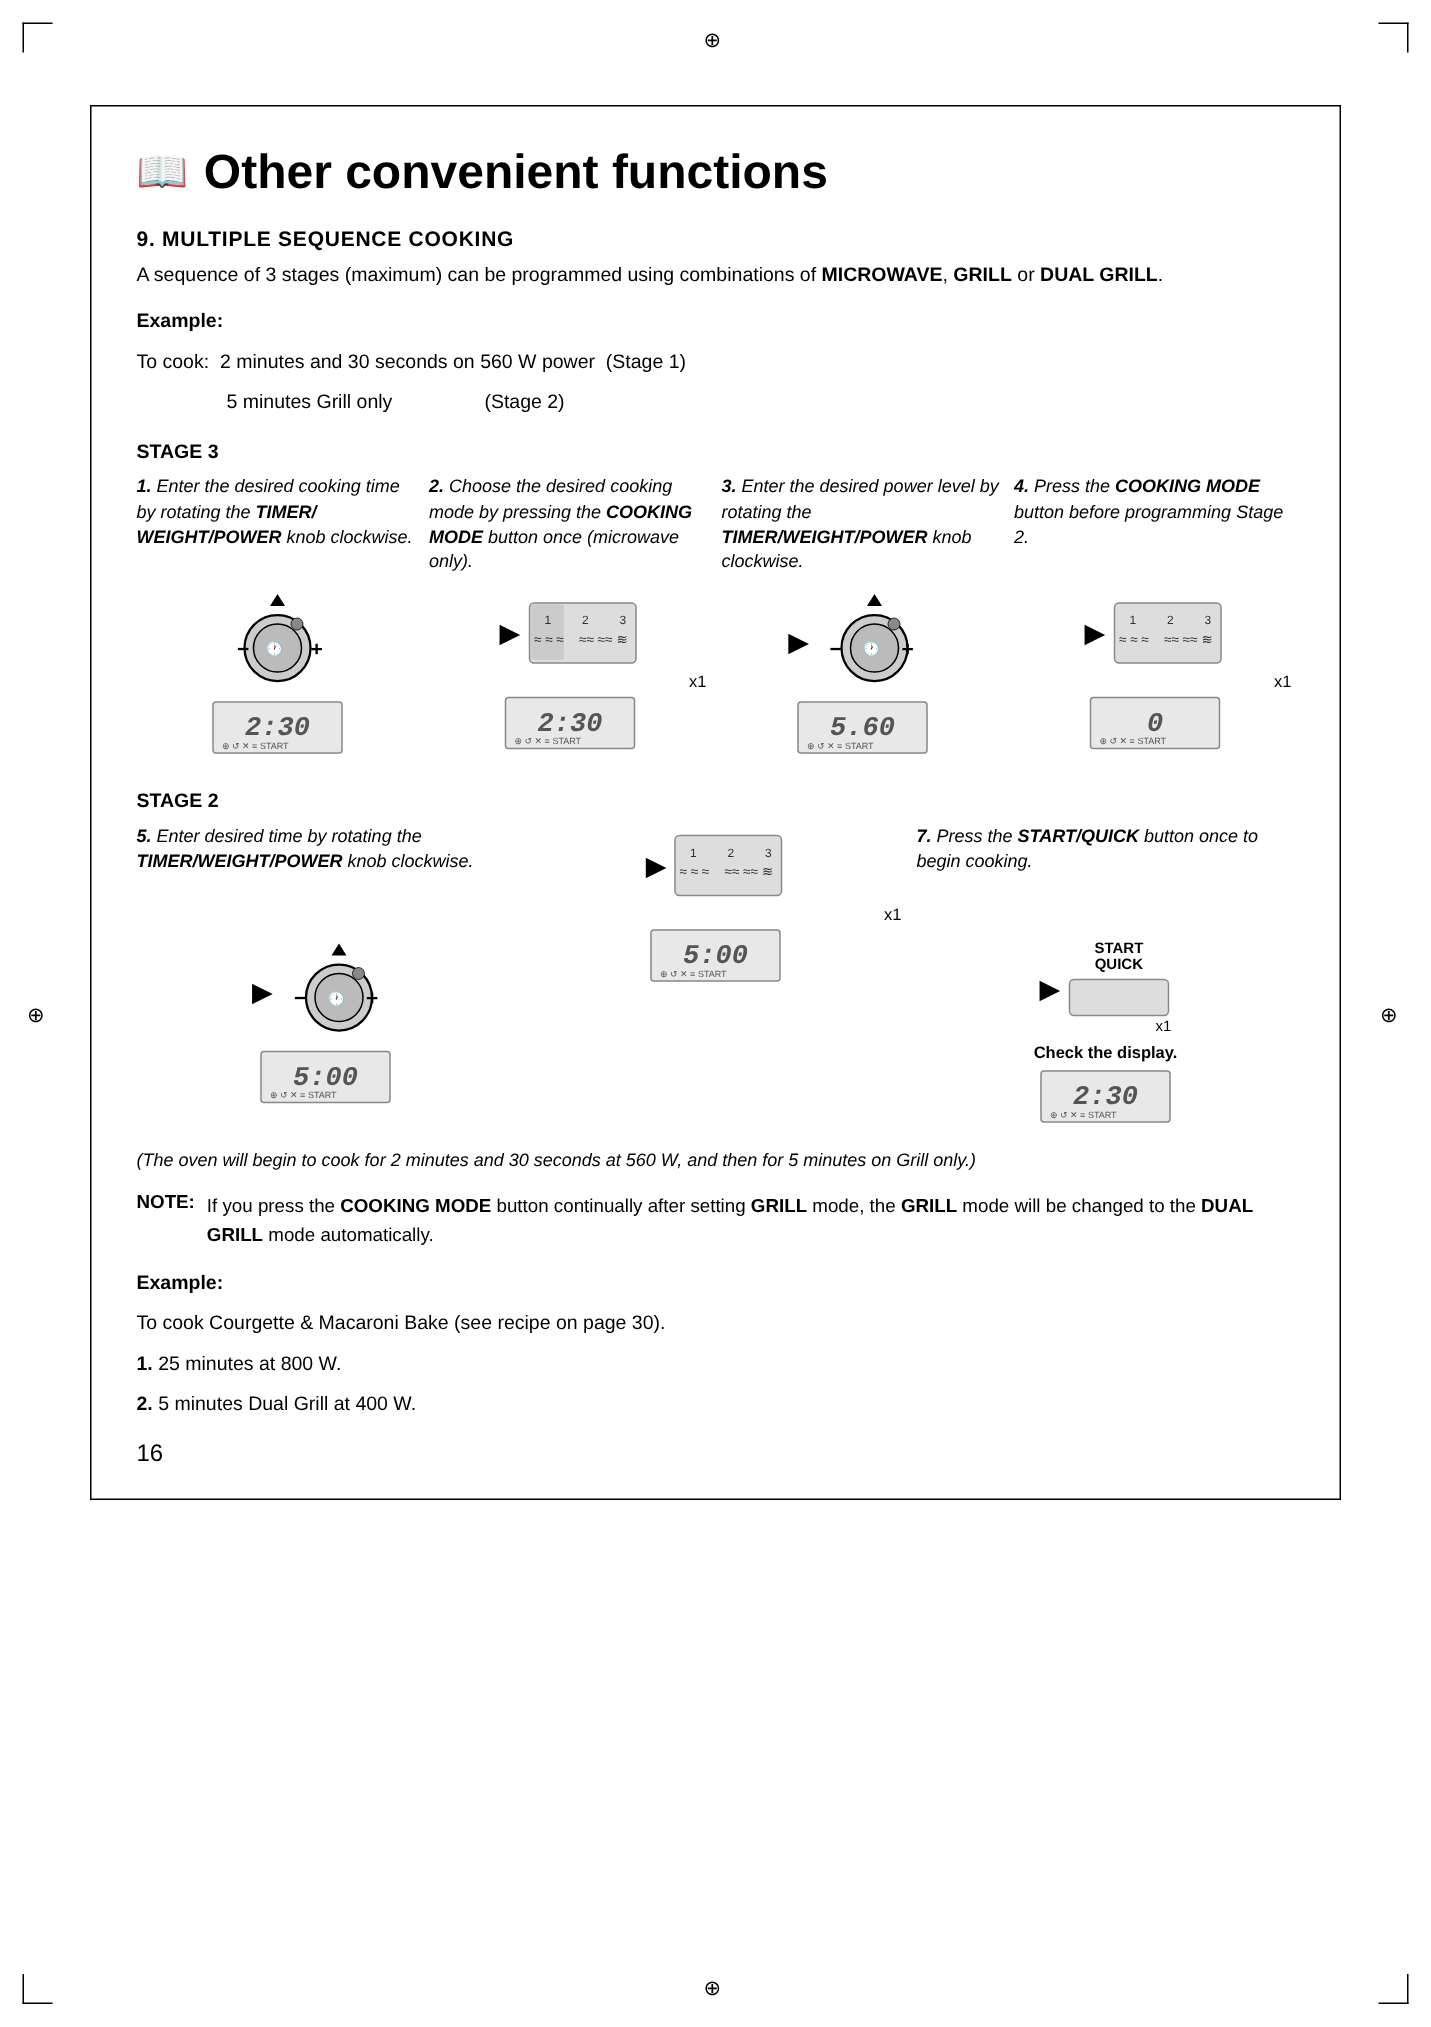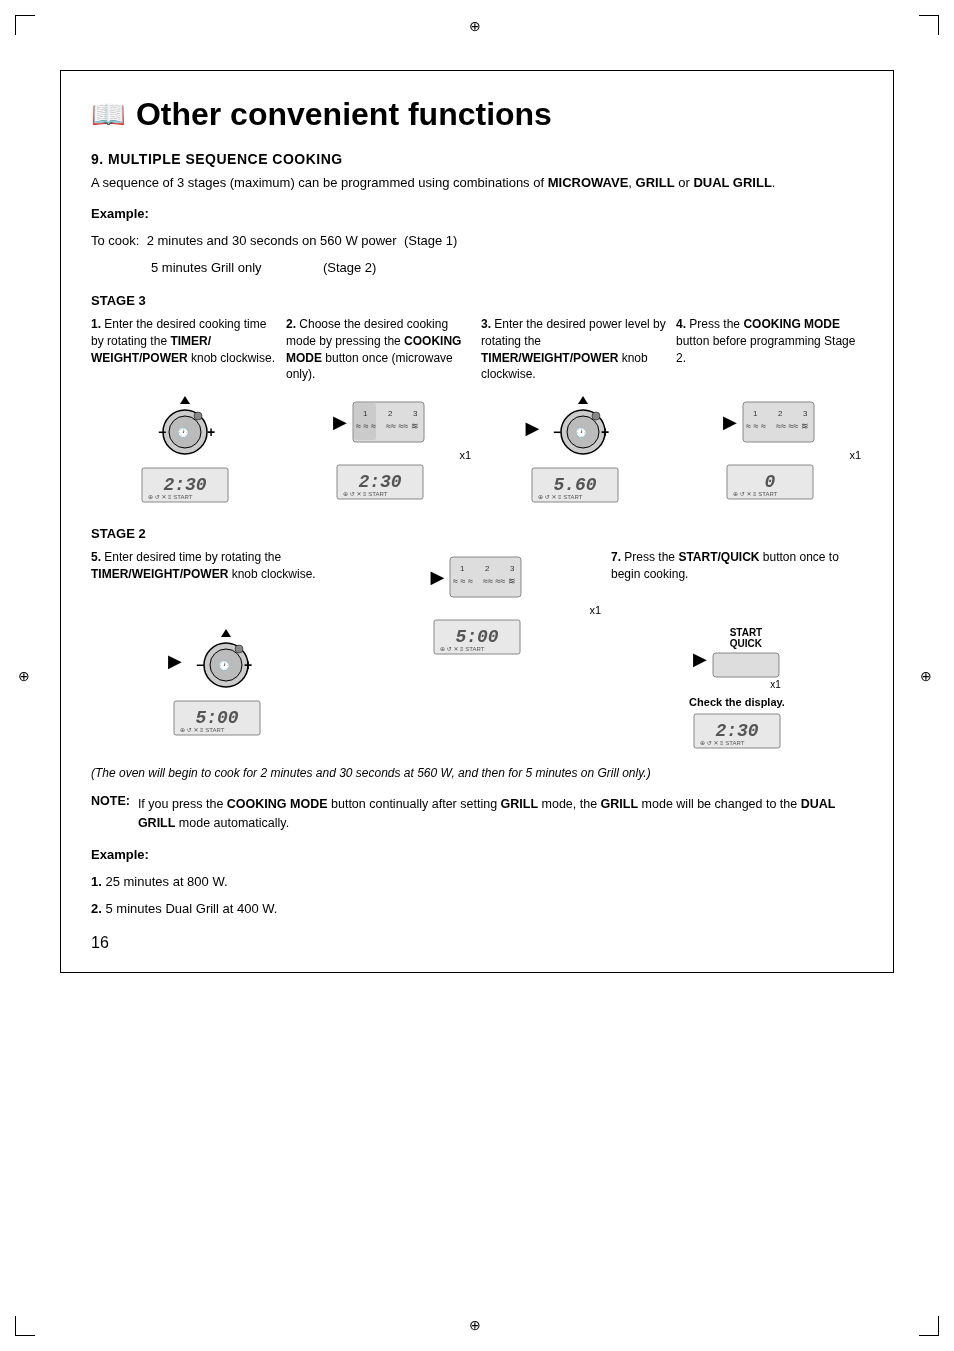--- a/index.html
+++ b/index.html
@@ -145,20 +145,21 @@
     }
 
     .step-diagram-col {
       display: flex;
       flex-direction: column;
       align-items: flex-start;
     }
 
     .step-diagram-col .step-text {
       min-height: 70px;
+      font-style: italic;
     }
 
     .diagram-box {
       display: flex;
       flex-direction: column;
       align-items: center;
       width: 100%;
     }
 
     .diagram-row {
@@ -429,20 +430,21 @@
       <span class="note-label">NOTE:</span>
       <div>
         <div style="margin-top:3px;">
           If you press the <strong>COOKING MODE</strong> button continually after setting <strong>GRILL</strong> mode, the <strong>GRILL</strong> mode will be changed to the <strong>DUAL GRILL</strong> mode automatically.
         </div>
       </div>
     </div>
 
     <div style="margin-top:14px;">
       <div class="example-label">Example:</div>
+      <div class="example-text">To cook Courgette &amp; Macaroni Bake (see recipe on page 30).</div>
       <div class="example-text"><strong>1.</strong>  25 minutes at 800 W.</div>
       <div class="example-text"><strong>2.</strong>  5 minutes Dual Grill at 400 W.</div>
     </div>
 
     <div class="page-number" style="margin-top:18px;">16</div>
 
   </div>
 </div>
 
 </body></html>

